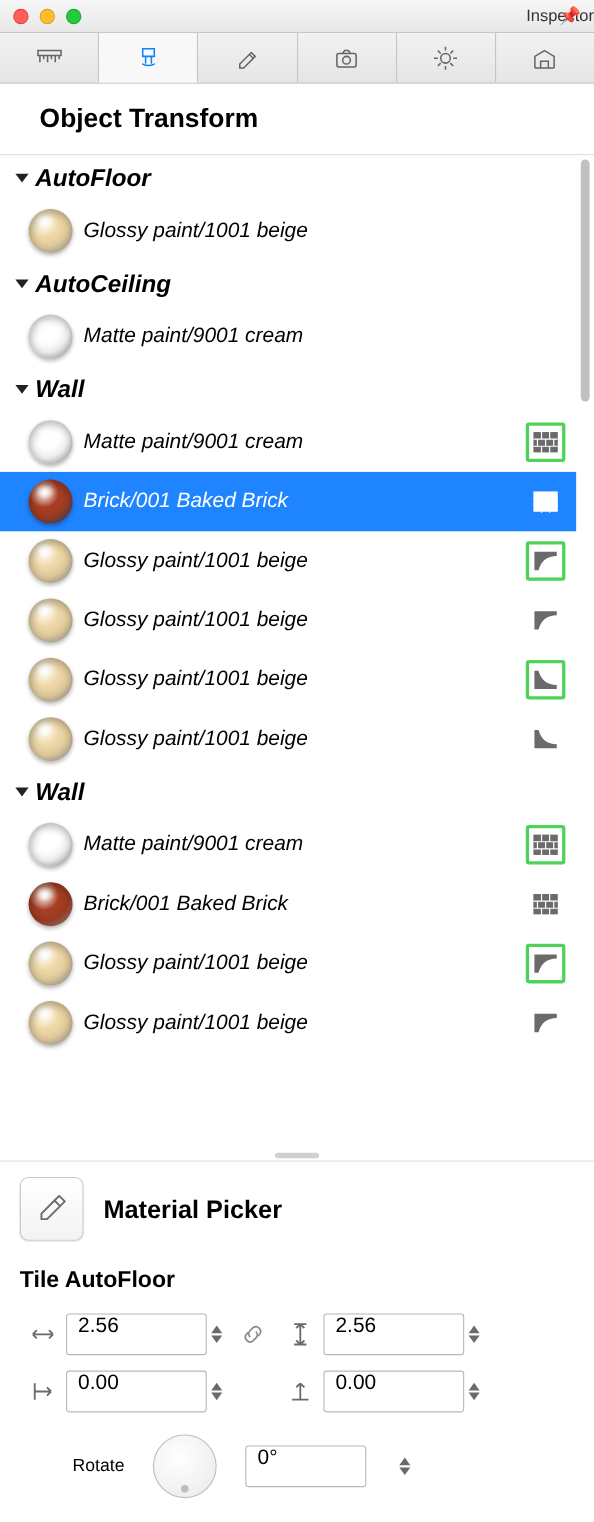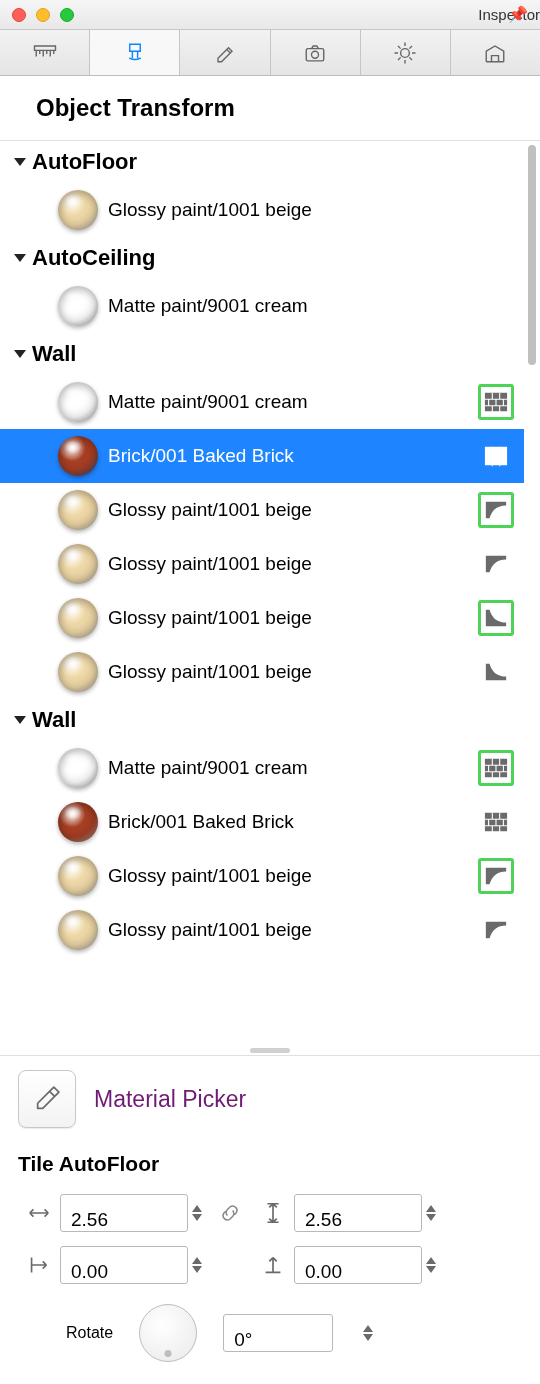--- a/index.html
+++ b/index.html
@@ -78,20 +78,21 @@
       font-weight: 700;
       padding: 18px 0 18px 36px;
       color: #000;
     }
     
     .tree-area {
       flex: 1;
       overflow: hidden;
       position: relative;
       border-top: 1px solid #e0e0e0;
+      font-style: italic;
     }
     .tree-scroll {
       position: absolute;
       left: 0; right: 16px; top: 0; bottom: 0;
       overflow-y: auto;
     }
     .scrollbar-track {
       position: absolute;
       right: 4px;
       top: 4px;
@@ -118,21 +119,21 @@
     .chevron {
       width: 0; height: 0;
       border-left: 6px solid transparent;
       border-right: 6px solid transparent;
       border-top: 8px solid #222;
     }
     .material-row {
       display: flex;
       align-items: center;
       height: 54px;
-      padding-left: 58px;
+      padding-left: 26px;
       padding-right: 10px;
       gap: 10px;
       font-size: 19px;
       color: #000;
     }
     .material-row.selected {
       background: #1f84ff;
       color: #fff;
     }
     .material-swatch {
@@ -195,21 +196,21 @@
       height: 58px;
       border: 1px solid #c8c8c8;
       border-radius: 8px;
       background: linear-gradient(#fff, #f3f3f3);
       display: flex;
       align-items: center;
       justify-content: center;
       box-shadow: 0 1px 1px rgba(0,0,0,0.08);
     }
     .picker-button svg { width: 34px; height: 34px; }
-    .picker-title { font-size: 23px; color: #701a75; }
+    .picker-title { font-size: 23px; color: #000000; font-weight: bold; }
     .subheading {
       font-size: 21px;
       font-weight: 700;
       margin-bottom: 18px;
     }
     .transform-grid {
       display: grid;
       grid-template-columns: 42px 128px 20px 44px 42px 128px 20px;
       row-gap: 14px;
       align-items: center;
@@ -222,21 +223,21 @@
     }
     .dim-icon svg { width: 26px; height: 26px; }
     .num-input {
       height: 38px;
       border: 1px solid #b8b8b8;
       border-radius: 3px;
       font-size: 19px;
       padding: 0 10px;
       background: #fff;
       display: flex;
-      align-items: flex-end;
+      align-items: flex-start;
     }
     .stepper {
       width: 18px;
       display: flex;
       flex-direction: column;
       gap: 2px;
       align-items: center;
     }
     .stepper .arr {
       width: 0; height: 0;

